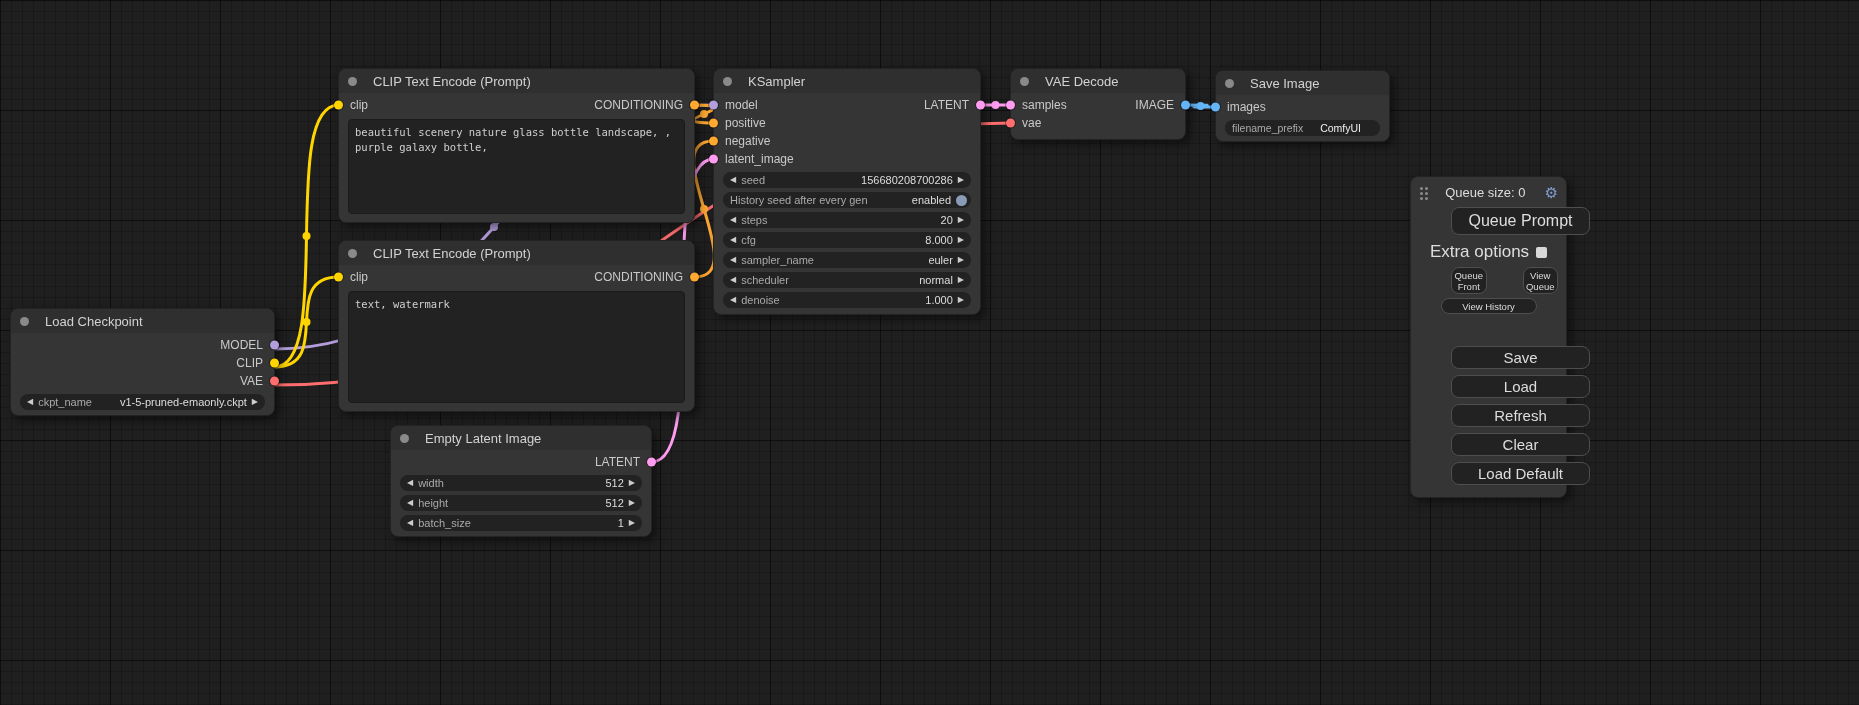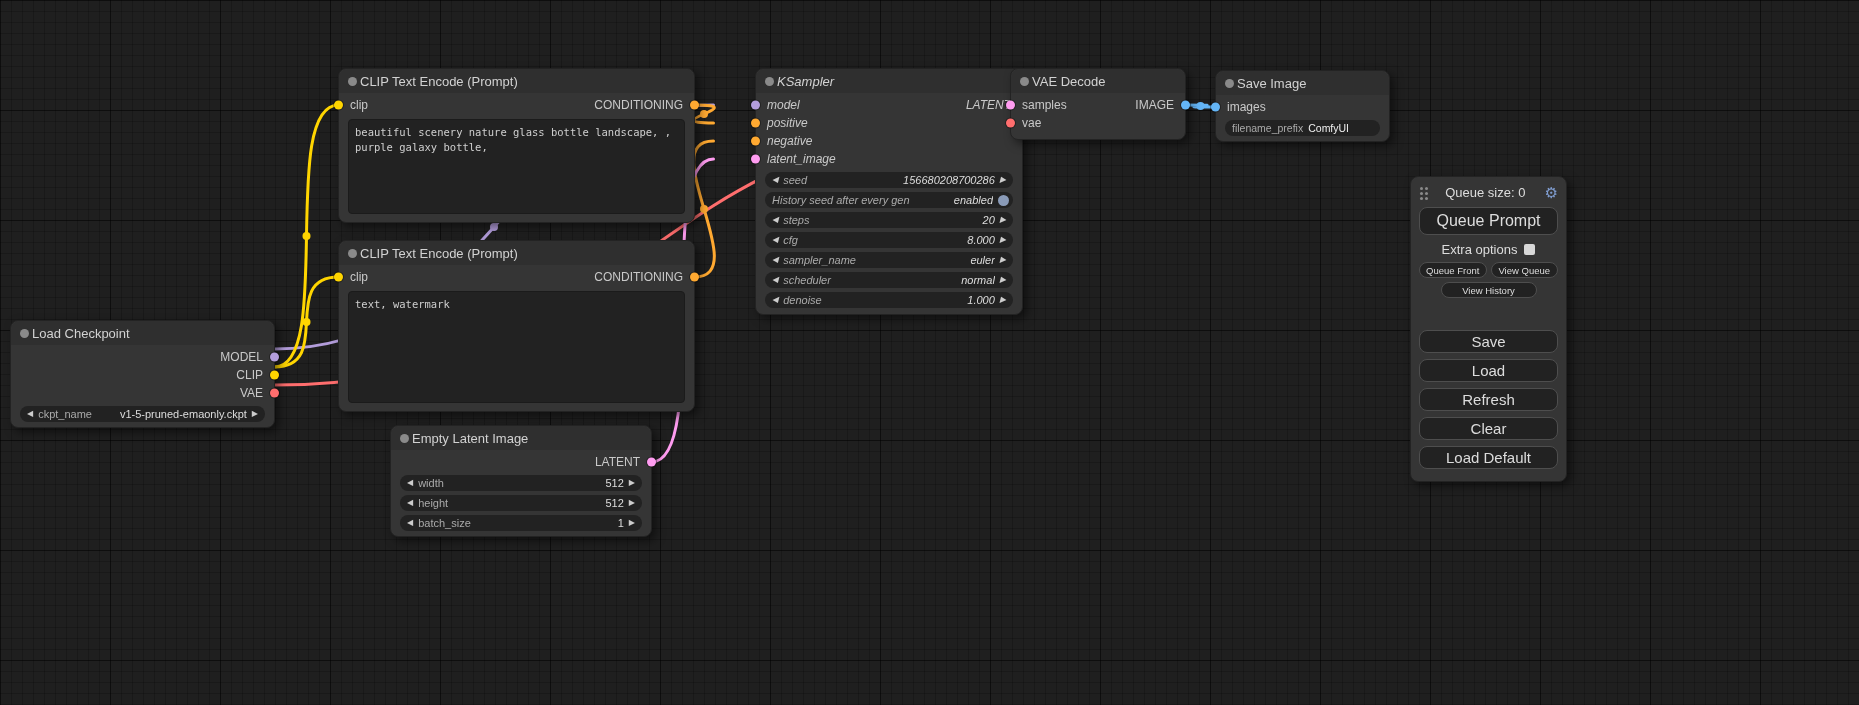--- a/index.html
+++ b/index.html
@@ -20,21 +20,21 @@
   .node {
     position:absolute; z-index:2;
     background:#353535;
     border:1px solid #232323;
     border-radius:8px;
     box-shadow:4px 4px 10px rgba(0,0,0,0.5);
     color:#c9c9c9;
     display:flex; flex-direction:column;
   }
   .node-header {
-    display:flex; align-items:center; gap:3px;
+    display:flex; align-items:center; gap:16px;
     height:24px; padding:0 9px; flex:0 0 auto;
     background:rgba(0,0,0,0.10);
     border-radius:8px 8px 0 0;
     cursor:move;
   }
   .collapse-dot {
     width:9px; height:9px; border-radius:50%;
     background:#8a8a8a; flex:0 0 auto;
   }
   .node-title { font-size:13px; color:#d2d2d2; white-space:nowrap; }
@@ -95,24 +95,25 @@
     width:3px; height:3px; border-radius:50%; background:#8a8a8a; margin:0 3px 8px 1px;
     box-shadow:5px 0 0 #8a8a8a, 0 5px 0 #8a8a8a, 5px 5px 0 #8a8a8a, 0 10px 0 #8a8a8a, 5px 10px 0 #8a8a8a;
     cursor:move;
   }
   .gear-icon { font-size:15px; line-height:1; cursor:pointer; }
   .qp-btn {
     display:block; width:100%;
     background:#222; border:1px solid #4e4e4e; border-radius:8px;
     color:#ddd; text-align:center; cursor:pointer;
     font-family:"Liberation Sans", sans-serif;
+    margin-left:32px;
   }
   .qp-btn.big   { font-size:16px; padding:4px 0; margin-top:5px; }
   .qp-btn.large { font-size:15px; padding:2px 0; margin-top:6px; }
-  .qp-extra { display:flex; align-items:center; justify-content:center; gap:7px; font-size:13px; margin-top:7px; }
+  .qp-extra { display:flex; align-items:center; justify-content:center; gap:7px; font-size:17px; margin-top:7px; }
   .qp-checkbox { width:11px; height:11px; background:#d8d8d8; border-radius:2px; cursor:pointer; }
   .qp-small-row { display:flex; gap:4px; margin-top:5px; }
   .qp-btn.small { font-size:9.5px; padding:1.5px 2px; flex:1; border-radius:8px; }
   .qp-btn.history { width:96px; margin:4px auto 20px; font-size:9.5px; padding:1.5px 2px; }
   .qp-gap { height:6px; }
 </style>
 </head>
 <body>
 
 <svg id="wires" width="1859" height="705">
@@ -129,21 +130,21 @@
     <path d="M 694.5 277 C 754.5 277, 653.5 141, 713.5 141" stroke="#FFA931" stroke-width="3" fill="none" stroke-linecap="round"></path>
     <circle cx="704" cy="209" r="4" fill="#FFA931"></circle>
     <path d="M 651.5 462 C 711.5 462, 653.5 159, 713.5 159" stroke="#FF9CF0" stroke-width="3" fill="none" stroke-linecap="round"></path>
     <circle cx="682.5" cy="310.5" r="4" fill="#FF9CF0"></circle>
     <path d="M 980.5 105 C 1040.5 105, 950.5 105, 1010.5 105" stroke="#FF9CF0" stroke-width="3" fill="none" stroke-linecap="round"></path>
     <circle cx="995.5" cy="105" r="4" fill="#FF9CF0"></circle>
     <path d="M 1185.5 105 C 1245.5 105, 1155.5 107, 1215.5 107" stroke="#64B5F6" stroke-width="3" fill="none" stroke-linecap="round"></path>
     <circle cx="1200.5" cy="106" r="4" fill="#64B5F6"></circle>
   </svg>
 
-<div class="node" style="left:10px; top:320px; width:265px; height:108px;">
+<div class="node" style="left:10px; top:308px; width:265px; height:108px;">
   <div class="node-header">
     <span class="collapse-dot"></span>
     <span class="node-title">Load Checkpoint</span>
   </div>
   <div class="ports">
     <div class="port-row out-only">
       <span>MODEL</span>
       <span class="port-dot out" style="background: rgb(179, 157, 219);"></span>
     </div>
     <div class="port-row out-only">
@@ -219,21 +220,21 @@
     <span class="arrow">▶</span>
   </div>
   <div class="widget">
     <span class="arrow">◀</span>
     <span class="w-label">batch_size</span>
     <span class="w-value">1</span>
     <span class="arrow">▶</span>
   </div>
 </div>
 
-<div class="node" style="left:755px; top:68px; width:268px; height:247px;font-style:italic;">
+<div class="node" style="left:713px; top:68px; width:268px; height:247px;">
   <div class="node-header">
     <span class="collapse-dot"></span>
     <span class="node-title">KSampler</span>
   </div>
   <div class="ports">
     <div class="port-row">
       <span class="port-dot in" style="background: rgb(179, 157, 219);"></span>
       <span>model</span>
       <span>LATENT</span>
       <span class="port-dot out" style="background: rgb(255, 156, 240);"></span>
@@ -319,21 +320,21 @@
     <span class="node-title">Save Image</span>
   </div>
   <div class="ports">
     <div class="port-row">
       <span class="port-dot in" style="background: rgb(100, 181, 246);"></span>
       <span>images</span>
     </div>
   </div>
   <div class="widget" style="font-size:10.5px;">
     <span class="w-label">filename_prefix</span>
-    <span class="w-value" style="text-align:left; color:#eee;">ComfyUI</span>
+    <span class="w-value" style="text-align:center; color:#eee;">ComfyUI</span>
   </div>
 </div>
 
 <div class="queue-panel">
   <div class="qp-header">
     <span class="drag-dots"></span>
     <span class="qp-title">Queue size: 0</span>
     <span class="gear-icon" style="color: rgb(127, 156, 207);">⚙</span>
   </div>
   <button class="qp-btn big">Queue Prompt</button>

